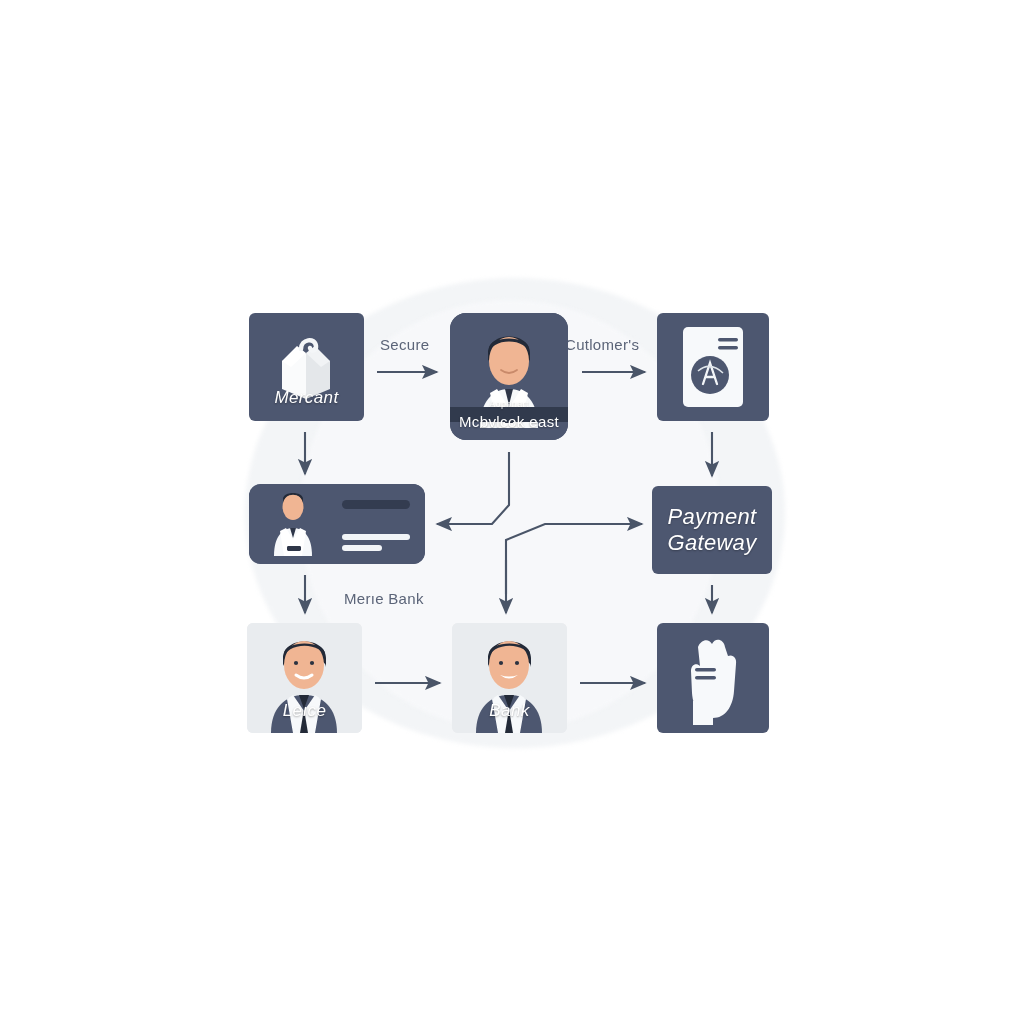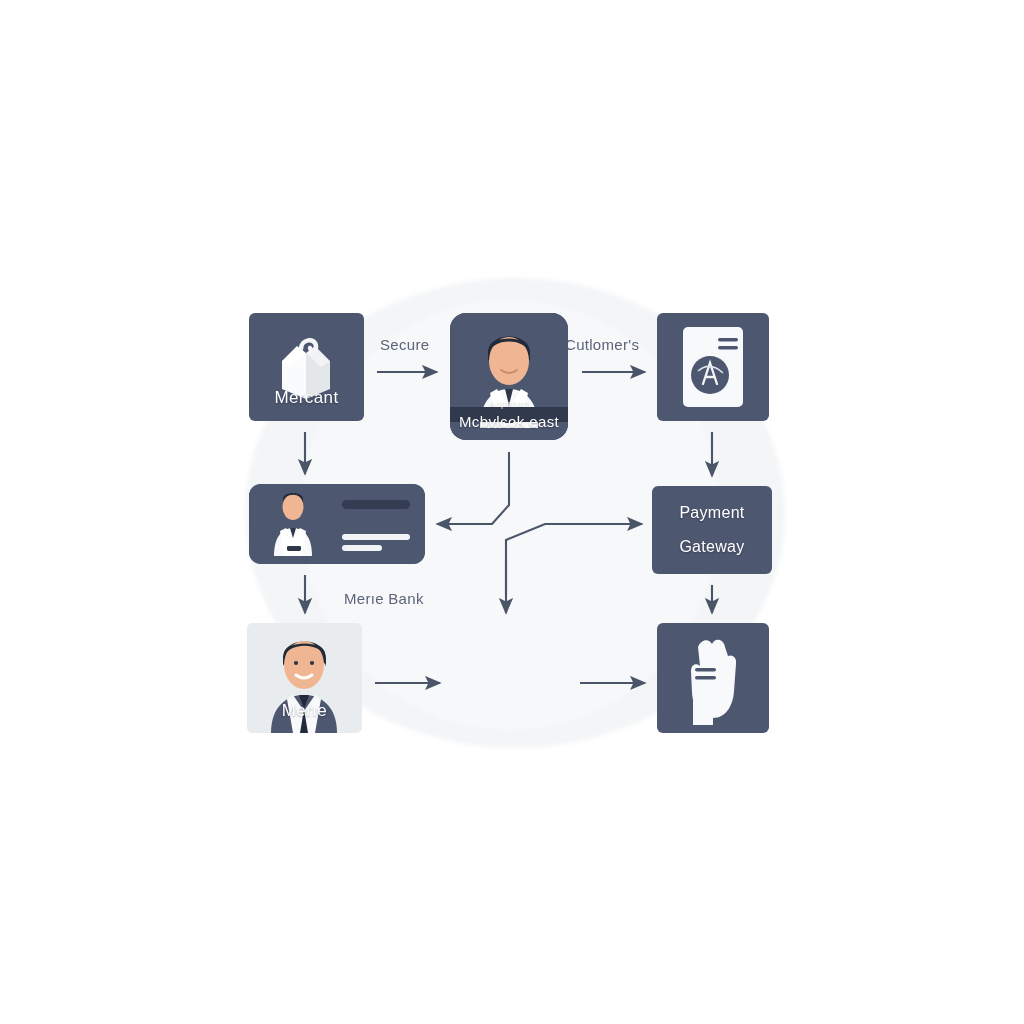--- a/index.html
+++ b/index.html
@@ -25,21 +25,21 @@
   .node{
     position:absolute;
     box-sizing:border-box;
     display:flex;
     align-items:center;
     justify-content:center;
     overflow:hidden;
   }
   .dark{background:#4d5770;}
   .light{background:#e9ecef;}
-  .r-sm{border-radius:6px;}
+  .r-sm{border-radius:6px;font-style:italic;}
   .r-md{border-radius:12px;}
   .r-lg{border-radius:16px;}
 
   .node-label{
     position:absolute;
     left:0;right:0;
     text-align:center;
     color:#ffffff;
     font-size:17px;
     letter-spacing:.4px;
@@ -160,40 +160,56 @@
       <path d="M41,44 L44,54 L47,44 Z" fill="#2e3648"></path>
       <rect x="38" y="62" width="14" height="5" rx="1.4" fill="#2e3648"></rect>
 
       <rect x="93" y="16" width="68" height="9" rx="4.5" fill="#333c50"></rect>
       <rect x="93" y="50" width="68" height="6" rx="3" fill="#f2f5f8"></rect>
       <rect x="93" y="61" width="40" height="6" rx="3" fill="#f2f5f8"></rect>
     </svg>
   </div>
 
   <div class="node dark r-sm" style="left:652px;top:486px;width:120px;height:88px;">
-    <div style="text-align:center;color:#fff;font-size:16px;line-height:34px;letter-spacing:.3px;text-shadow:0 1px 2px rgba(0,0,0,.3);">Payment Gateway</div>
+    <div style="text-align:center;color:#fff;font-size:22px;line-height:26px;letter-spacing:.3px;text-shadow:0 1px 2px rgba(0,0,0,.3);">Payment Gateway</div>
   </div>
 
   <div class="node light r-sm" style="left:247px;top:623px;width:115px;height:110px;">
     <svg class="art" viewBox="0 0 115 110">
       <rect x="0" y="0" width="115" height="110" fill="#e9ecef"></rect>
       <path d="M36,35 C36,13 79,13 79,35 L79,44 C79,31 36,33 36,44 Z" fill="#232a38"></path>
       <ellipse cx="57" cy="42" rx="20" ry="24" fill="#f0b593"></ellipse>
       <path d="M37,37 C37,18 78,18 78,37 L78,31 C78,17 37,17 37,31 Z" fill="#232a38"></path>
       <circle cx="49" cy="40" r="2.1" fill="#2b3240"></circle>
       <circle cx="65" cy="40" r="2.1" fill="#2b3240"></circle>
       <path d="M49,52 Q57,58 65,52" stroke="#ffffff" stroke-width="3" fill="none" stroke-linecap="round"></path>
       <path d="M24,110 C24,85 38,72 57,72 C76,72 90,85 90,110 Z" fill="#4d5770"></path>
       <path d="M46,72 L57,88 L68,72 L74,76 L68,110 L46,110 L40,76 Z" fill="#f7f9fb"></path>
       <path d="M52,72 L57,86 L62,72 Z" fill="#232a38"></path>
       <path d="M57,86 L53,110 L61,110 Z" fill="#232a38"></path>
     </svg>
-    <div class="node-label" style="bottom:12px;">Merıe</div>
-  </div>
-
+    <div class="node-label" style="bottom:12px;">Leıce</div>
+  </div>
+
+  <div class="node light r-sm" style="left:452px;top:623px;width:115px;height:110px;">
+    <svg class="art" viewBox="0 0 115 110">
+      <rect x="0" y="0" width="115" height="110" fill="#e9ecef"></rect>
+      <path d="M36,35 C36,13 79,13 79,35 L79,44 C79,31 36,33 36,44 Z" fill="#232a38"></path>
+      <ellipse cx="57" cy="42" rx="20" ry="24" fill="#f0b593"></ellipse>
+      <path d="M37,37 C37,18 78,18 78,37 L78,31 C78,17 37,17 37,31 Z" fill="#232a38"></path>
+      <circle cx="49" cy="40" r="2.1" fill="#2b3240"></circle>
+      <circle cx="65" cy="40" r="2.1" fill="#2b3240"></circle>
+      <path d="M48,52 Q57,59 66,52 Q57,55 48,52 Z" fill="#ffffff"></path>
+      <path d="M24,110 C24,85 38,72 57,72 C76,72 90,85 90,110 Z" fill="#4d5770"></path>
+      <path d="M46,72 L57,88 L68,72 L74,76 L68,110 L46,110 L40,76 Z" fill="#f7f9fb"></path>
+      <path d="M52,72 L57,86 L62,72 Z" fill="#232a38"></path>
+      <path d="M57,86 L53,110 L61,110 Z" fill="#232a38"></path>
+    </svg>
+    <div class="node-label" style="bottom:12px;">Bank</div>
+  </div>
 
   <div class="node dark r-sm" style="left:657px;top:623px;width:112px;height:110px;">
     <svg class="art" viewBox="0 0 112 110">
       <path d="M41,24 C44,16 52,15 55,21 C58,14 67,16 68,24 L71,33 C76,31 80,35 79,41
                L77,68 C76,84 68,95 56,95 C44,95 36,85 35,70 L34,48
                C34,42 39,39 43,43 Z" fill="#f7f9fb"></path>
       <rect x="36" y="78" width="20" height="24" fill="#f7f9fb"></rect>
       <rect x="38" y="45" width="21" height="3.6" rx="1.8" fill="#4d5770"></rect>
       <rect x="38" y="53" width="21" height="3.6" rx="1.8" fill="#4d5770"></rect>
     </svg>

